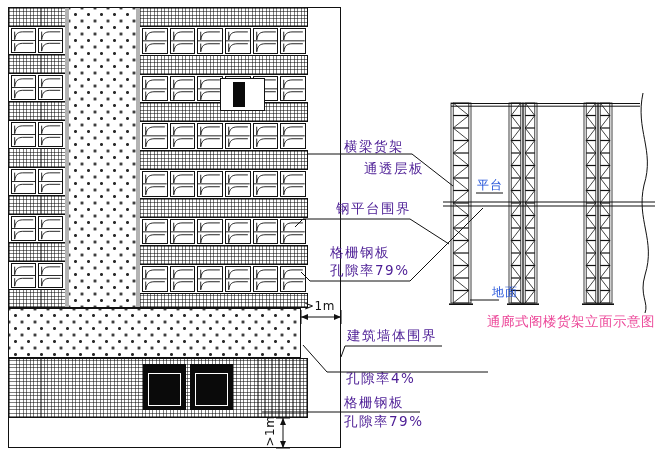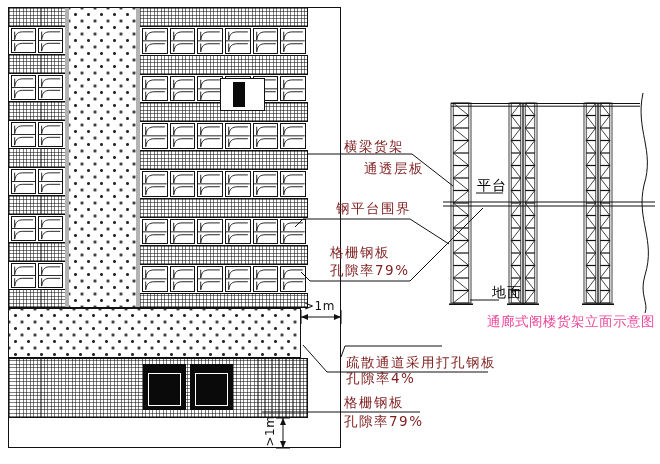--- a/index.html
+++ b/index.html
@@ -28,24 +28,24 @@
   .rack-box{flex:1;border:1px solid #111;background:#fff;min-width:0;}
   .rack-box svg{width:100%;height:100%;display:block;}
   .evac-band{position:absolute;left:8px;top:308px;width:293px;height:50px;border:1px solid #111;box-sizing:border-box;}
   .wall-band{position:absolute;left:8px;top:358px;width:300px;height:60px;border:1px solid #111;box-sizing:border-box;}
   .door{position:absolute;top:5px;width:43px;height:46px;background:#0a0a0a;}
   .door::before{content:"";position:absolute;left:5px;right:5px;top:9px;bottom:4px;border:1.5px solid #fff;}
   .door1{left:134px;} .door2{left:181px;}
   .lift{position:absolute;left:211px;top:70px;width:45px;height:33px;background:#fff;border:1px solid #111;box-sizing:border-box;}
   .lift .bar{position:absolute;left:12px;top:3px;width:12px;height:25px;background:#0a0a0a;}
   
-  .lbl{position:absolute;font-size:13.5px;letter-spacing:1.5px;line-height:1.15;white-space:nowrap;color:#7f1d1d;}
+  .lbl{position:absolute;font-size:13.5px;letter-spacing:1.5px;line-height:1.15;white-space:nowrap;color:#4c1d95;}
   .dim{position:absolute;font-size:12px;letter-spacing:.5px;white-space:nowrap;color:#111;}
   .dim-vert{left:250px;top:424px;width:40px;text-align:center;transform:rotate(-90deg);transform-origin:center;}
-  .elev-lbl{position:absolute;font-size:14px;letter-spacing:1px;white-space:nowrap;color:#000000;}
+  .elev-lbl{position:absolute;font-size:12px;letter-spacing:1px;white-space:nowrap;color:#1d4ed8;}
   .caption{position:absolute;left:487px;top:313px;font-size:13.5px;letter-spacing:.5px;white-space:nowrap;color:#ec4899;}
   
   .overlay{position:absolute;left:0;top:0;width:660px;height:464px;pointer-events:none;}
   .overlay path,.overlay line{stroke:#111;stroke-width:1;fill:none;}
   .overlay polygon{fill:#111;stroke:none;}
   .elev-svg{position:absolute;left:440px;top:85px;width:220px;height:255px;}
 </style>
 </head>
 <body>
 
@@ -636,21 +636,21 @@
     <div class="door door1"></div>
     <div class="door door2"></div>
   </div>
 
   <div class="lbl" style="left:344px;top:139px">横梁货架</div>
   <div class="lbl" style="left:364px;top:161px">通透层板</div>
   <div class="lbl" style="left:336px;top:201px">钢平台围界</div>
   <div class="lbl" style="left:330px;top:245px">格栅钢板</div>
   <div class="lbl" style="left:330px;top:263px">孔隙率79%</div>
   <div class="dim" style="left:304px;top:299px">&gt;1m</div>
-  <div class="lbl" style="left:346px;top:355px">疏散通道采用打孔钢板</div>
+  <div class="lbl" style="left:347px;top:328px">建筑墙体围界</div>
   <div class="lbl" style="left:346px;top:371px">孔隙率4%</div>
   <div class="lbl" style="left:344px;top:395px">格栅钢板</div>
   <div class="lbl" style="left:344px;top:414px">孔隙率79%</div>
   <div class="dim dim-vert">&gt;1m</div>
 
   <svg class="elev-svg" id="elev" viewBox="0 0 220 255">
       <rect x="11" y="18" width="2.2" height="200" fill="none" stroke="#111" stroke-width="0.8"></rect>
       <rect x="28.8" y="18" width="2.2" height="200" fill="none" stroke="#111" stroke-width="0.8"></rect>
       <line x1="13.2" y1="18" x2="28.8" y2="18" stroke="#111" stroke-width="1.2"></line>
       <line x1="13.2" y1="18" x2="28.8" y2="30.5" stroke="#111" stroke-width="0.8"></line>

